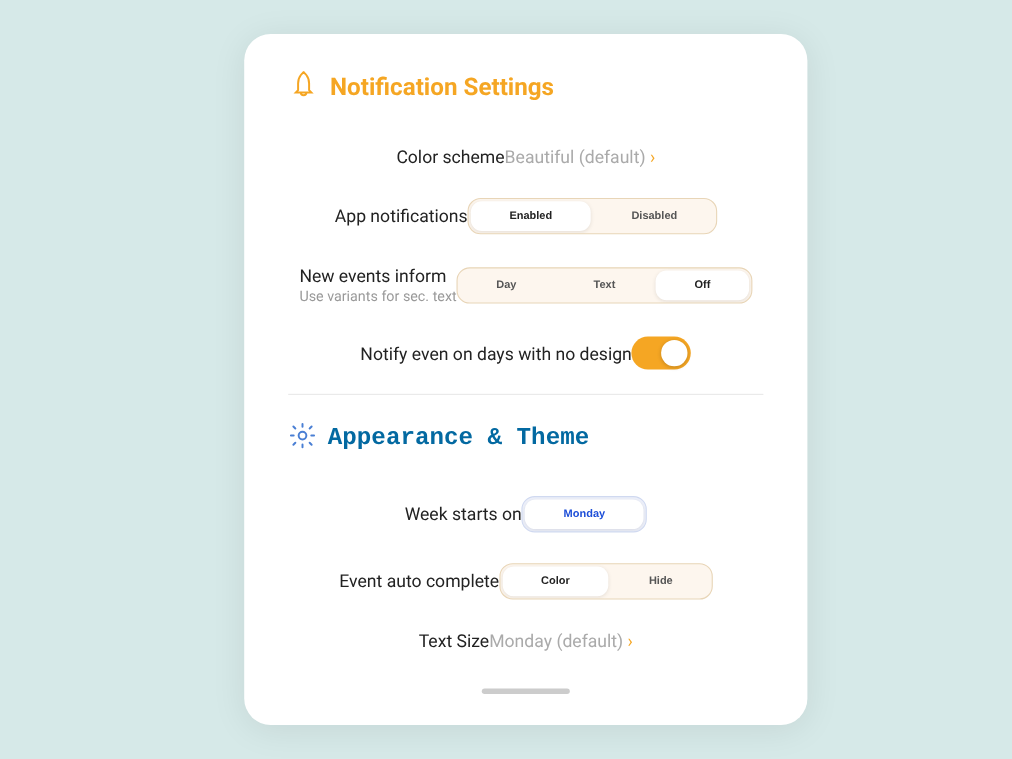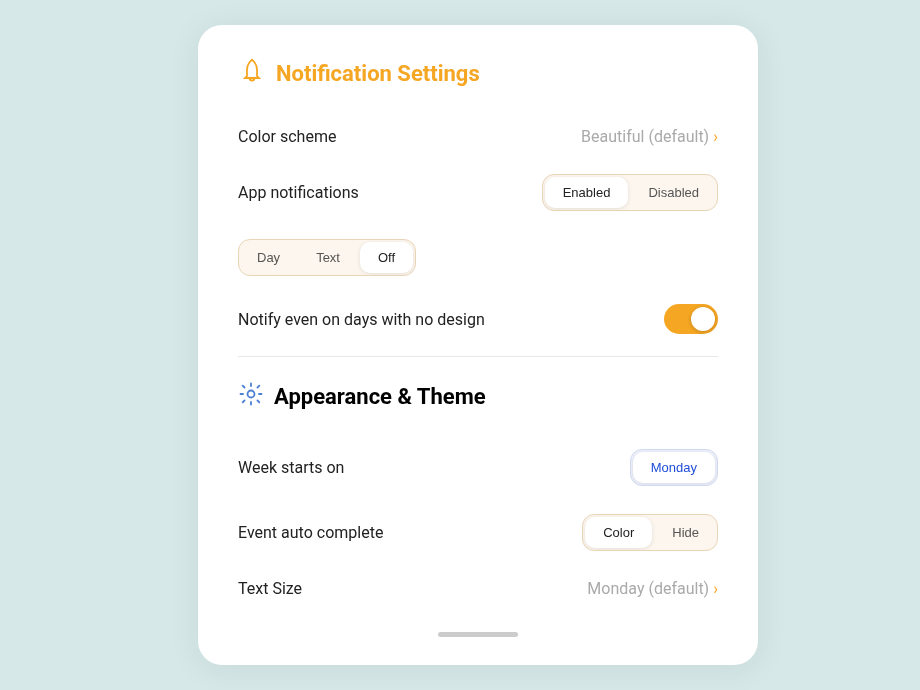--- a/index.html
+++ b/index.html
@@ -10,47 +10,47 @@
       height: 690px;
       display: flex;
       align-items: center;
       justify-content: center;
       font-family: -apple-system, BlinkMacSystemFont, 'Segoe UI', Roboto, sans-serif;
     }
 
     .card {
       background: #fff;
       border-radius: 24px;
-      width: 560px;
+      width: 512px;
       padding: 32px 40px 28px 40px;
       box-shadow: 0 4px 32px rgba(0,0,0,0.08);
       margin-left: 36px;
     }
 
     
     .section-header {
       display: flex;
       align-items: center;
       gap: 10px;
       margin-bottom: 24px;
     }
 
     .section-title {
       font-size: 22px;
       font-weight: 700;
     }
 
     .section-title.orange { color: #f5a623; }
-    .section-title.blue { color: #000000; }
+    .section-title.blue { color: #0369a1; font-family: Liberation Mono, monospace; }
 
     
     .setting-row {
       display: flex;
       align-items: center;
-      justify-content: space-between;
+      justify-content: center;
       padding: 14px 0;
     }
 
     .setting-label {
       font-size: 16px;
       color: #222;
       font-weight: 400;
     }
 
     .setting-sublabel {
@@ -75,23 +75,23 @@
     
     .segmented {
       display: flex;
       border: 1.5px solid #e8d5b7;
       border-radius: 12px;
       overflow: hidden;
       background: #fdf6ee;
     }
 
     .seg-btn {
-      padding: 8px 18px;
-      font-size: 13px;
-      font-weight: 400;
+      padding: 8px 35px;
+      font-size: 10px;
+      font-weight: 700;
       background: transparent;
       border: none;
       cursor: pointer;
       color: #555;
       outline: none;
     }
 
     .seg-btn.active {
       background: #fff;
       border-radius: 10px;
@@ -194,20 +194,24 @@
 
   <div class="setting-row">
     <div class="setting-label">App notifications</div>
     <div class="segmented">
       <button class="seg-btn active">Enabled</button>
       <button class="seg-btn">Disabled</button>
     </div>
   </div>
 
   <div class="setting-row">
+    <div>
+      <div class="setting-label">New events inform</div>
+      <div class="setting-sublabel">Use variants for sec. text</div>
+    </div>
     <div class="segmented">
       <button class="seg-btn">Day</button>
       <button class="seg-btn">Text</button>
       <button class="seg-btn active">Off</button>
     </div>
   </div>
 
   <div class="setting-row">
     <div class="setting-label">Notify even on days with no design</div>
     <div class="toggle-track">

